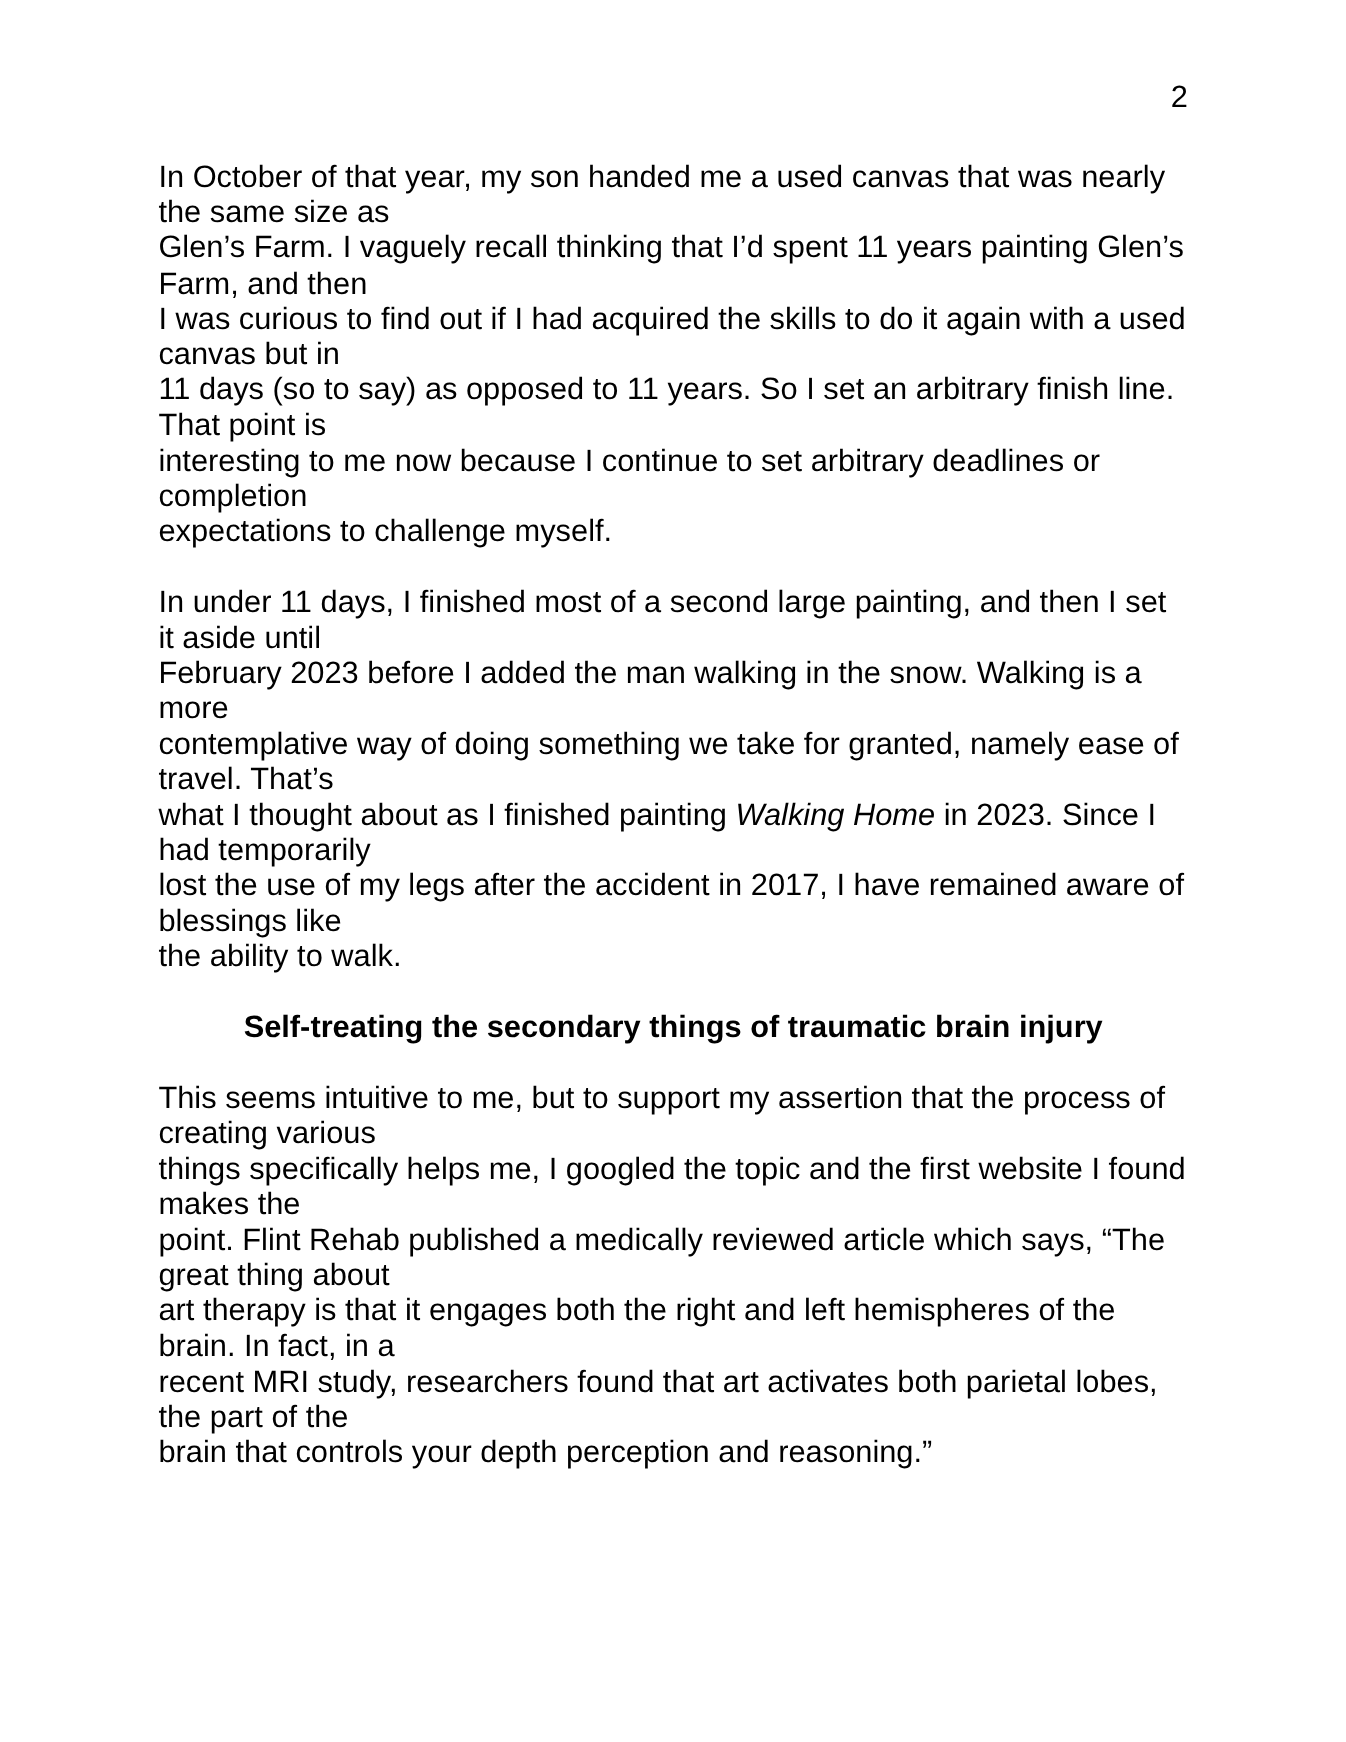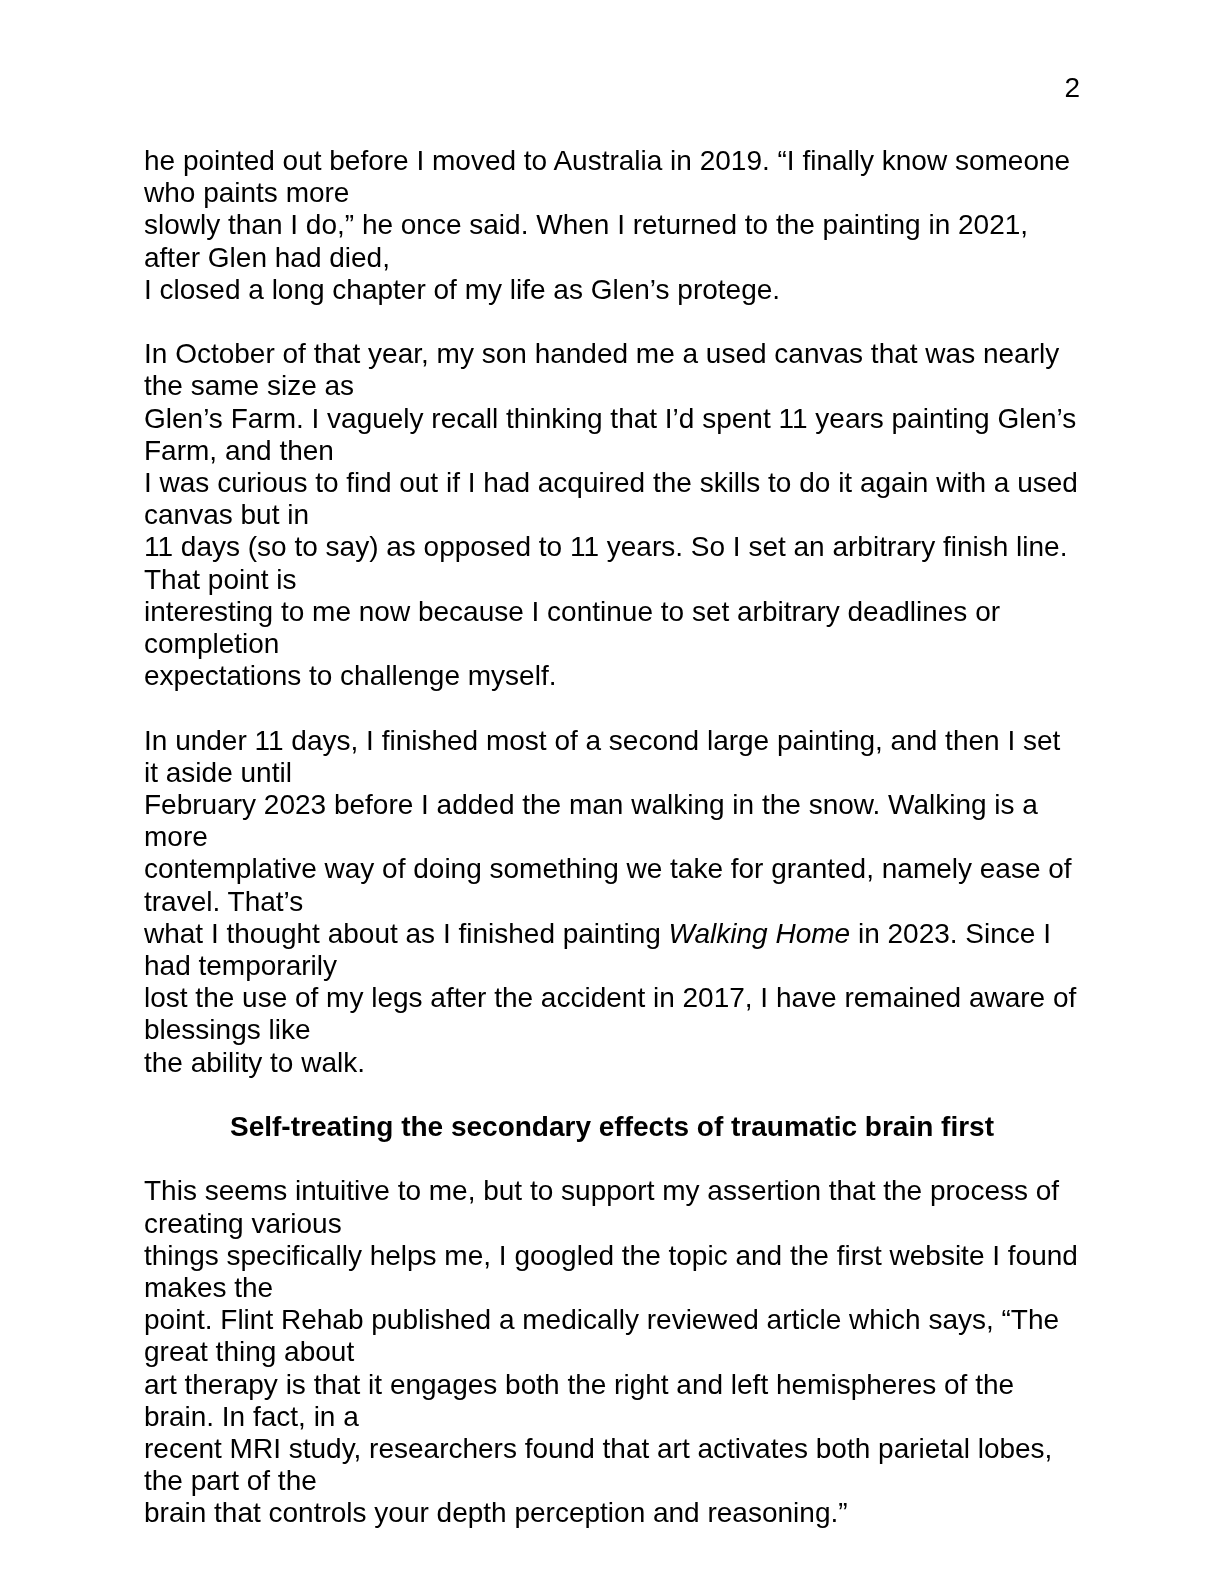--- a/index.html
+++ b/index.html
@@ -33,19 +33,18 @@
   .para em { font-style: italic; }
 </style>
 </head>
 <body>
 
 <div class="page">
   <div class="page-header">
     <span class="page-number">2</span>
   </div>
   <div class="document-body">
-      <p class="para">he pointed out before I moved to Australia in 2019. “I finally know someone who paints more<br>slowly than I do,” he once said. When I returned to the painting in 2021, after Glen had died,<br>I closed a long chapter of my life as Glen’s protege.</p>
       <p class="para">In October of that year, my son handed me a used canvas that was nearly the same size as<br>Glen’s Farm. I vaguely recall thinking that I’d spent 11 years painting Glen’s Farm, and then<br>I was curious to find out if I had acquired the skills to do it again with a used canvas but in<br>11 days (so to say) as opposed to 11 years. So I set an arbitrary finish line. That point is<br>interesting to me now because I continue to set arbitrary deadlines or completion<br>expectations to challenge myself.</p>
       <p class="para">In under 11 days, I finished most of a second large painting, and then I set it aside until<br>February 2023 before I added the man walking in the snow. Walking is a more<br>contemplative way of doing something we take for granted, namely ease of travel. That’s<br>what I thought about as I finished painting <em>Walking Home</em> in 2023. Since I had temporarily<br>lost the use of my legs after the accident in 2017, I have remained aware of blessings like<br>the ability to walk.</p>
-      <p class="para heading">Self-treating the secondary effects of traumatic brain first</p>
+      <p class="para heading">Self-treating the secondary things of traumatic brain injury</p>
       <p class="para">This seems intuitive to me, but to support my assertion that the process of creating various<br>things specifically helps me, I googled the topic and the first website I found makes the<br>point. Flint Rehab published a medically reviewed article which says, “The great thing about<br>art therapy is that it engages both the right and left hemispheres of the brain. In fact, in a<br>recent MRI study, researchers found that art activates both parietal lobes, the part of the<br>brain that controls your depth perception and reasoning.”</p>
     </div>
 </div>
 
 </body></html>

